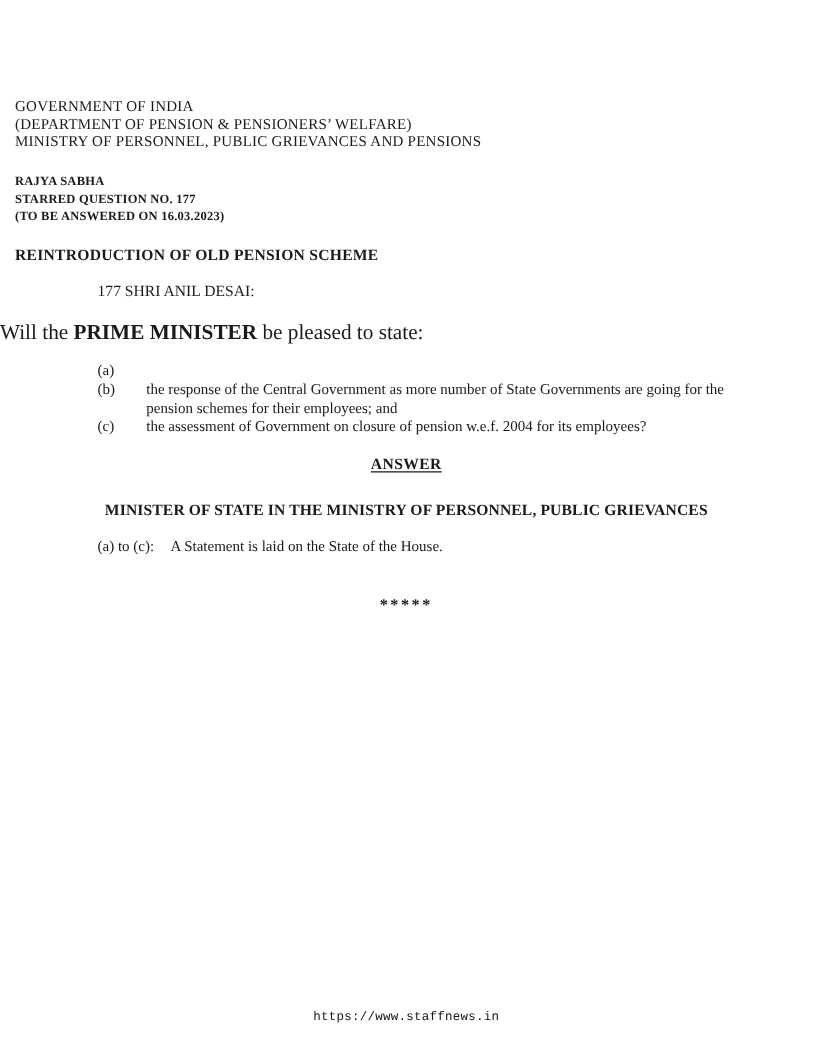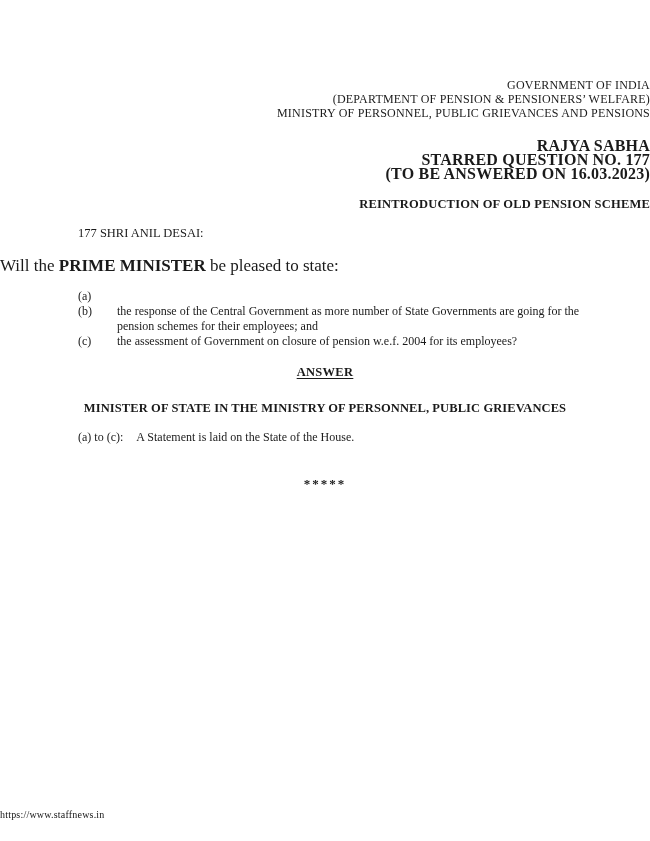--- a/index.html
+++ b/index.html
@@ -12,31 +12,31 @@
     position: relative;
   }
   .page {
     position: relative;
     width: 650px;
     height: 841px;
     background: #ffffff;
     padding-top: 78px;
     overflow: hidden;
   }
-  .centered { text-align: right; padding-left: 12px; }
+  .centered { text-align: left; padding-left: 12px; }
 
   .letterhead {
     font-size: 12px;
     line-height: 14px;
     letter-spacing: 0.2px;
   }
   .session-block {
     margin-top: 19px;
     font-weight: bold;
-    font-size: 16px;
+    font-size: 10px;
     line-height: 14px;
     letter-spacing: 0.2px;
   }
   .doc-title {
     margin-top: 16px;
     font-weight: bold;
     font-size: 12.5px;
     letter-spacing: 0.2px;
   }
   .asker {
@@ -90,21 +90,22 @@
     text-align: center;
     font-weight: bold;
     font-size: 13px;
     letter-spacing: 2px;
   }
   .footer {
     position: absolute;
     left: 0;
     right: 0;
     top: 809px;
-    font-family: Liberation Serif, serif;
+    text-align: center;
+    font-family: Liberation Mono, monospace;
     font-size: 10px;
     letter-spacing: 0.2px;
   }
   .footer a {
     color: #141414;
     text-decoration: none;
     cursor: pointer;
   }
 </style>
 </head>

